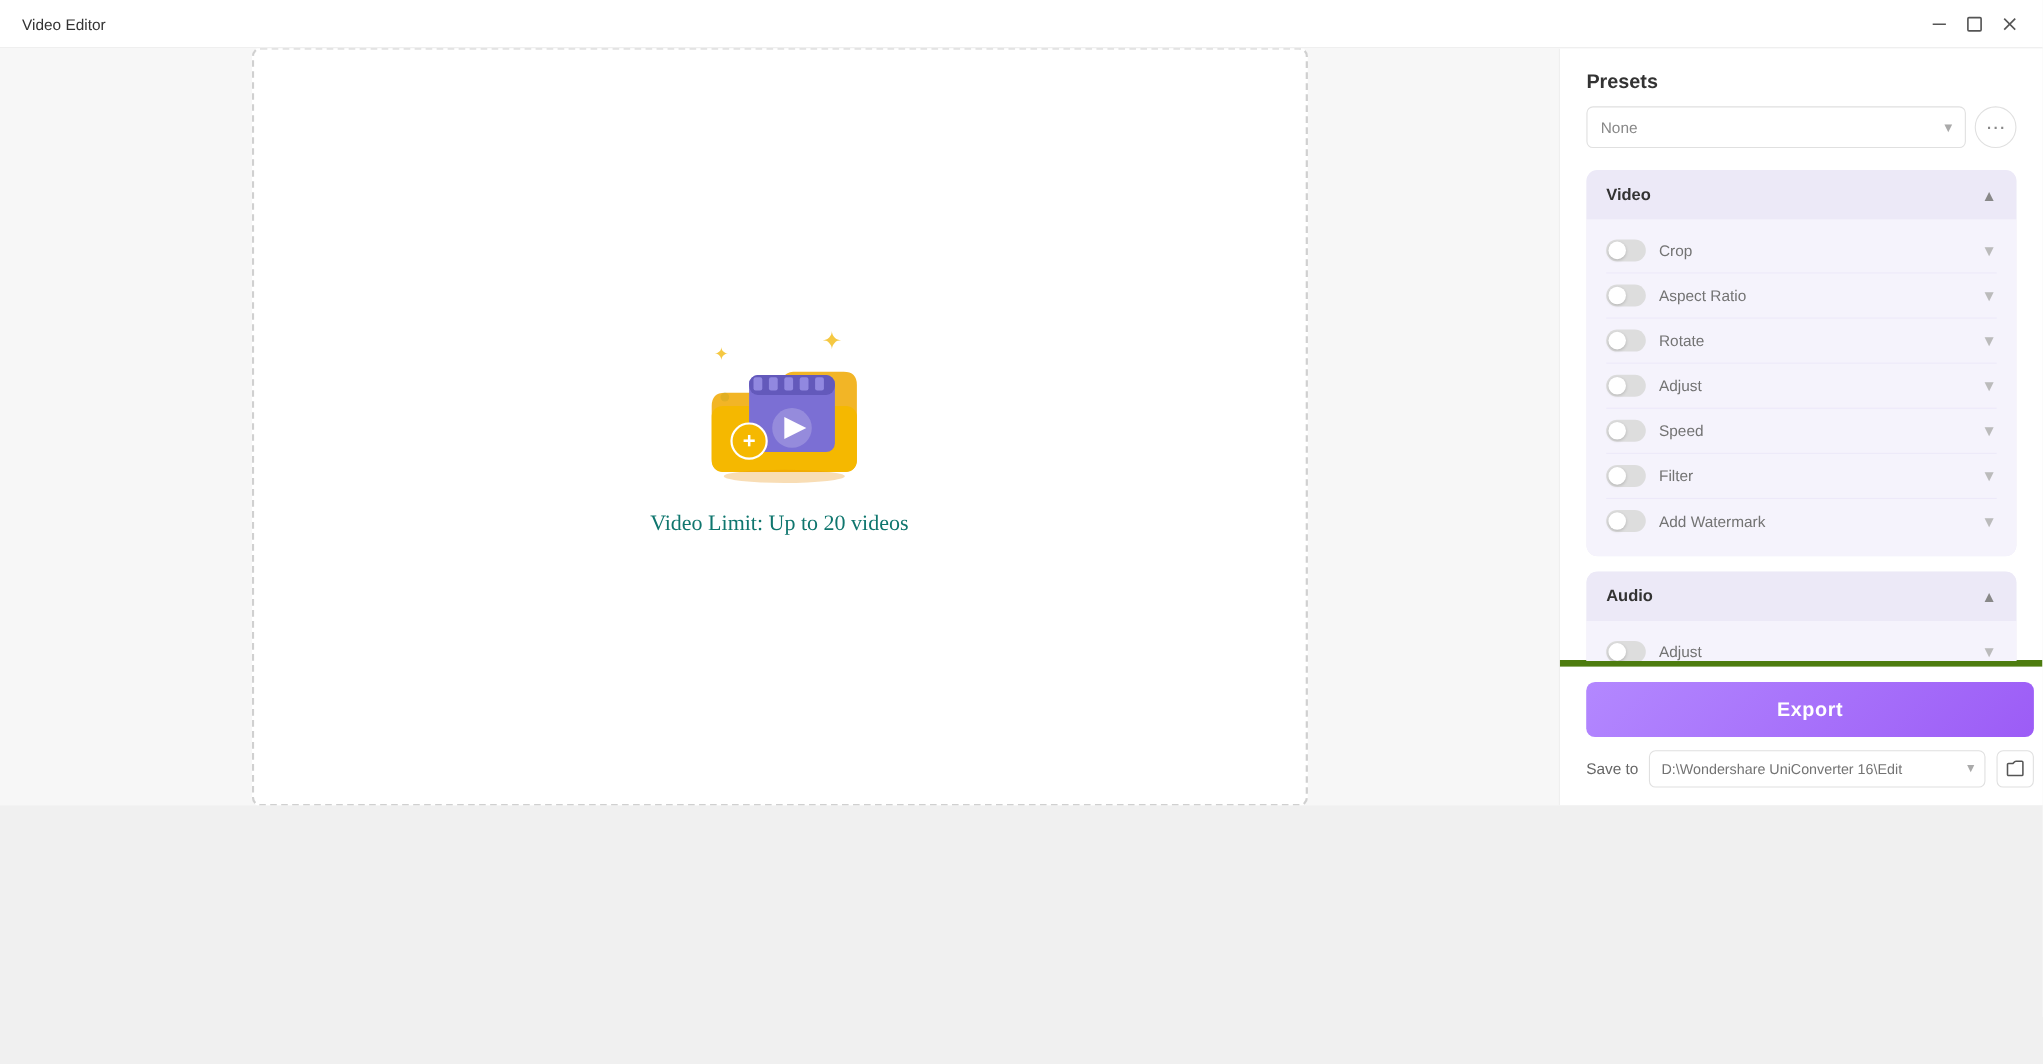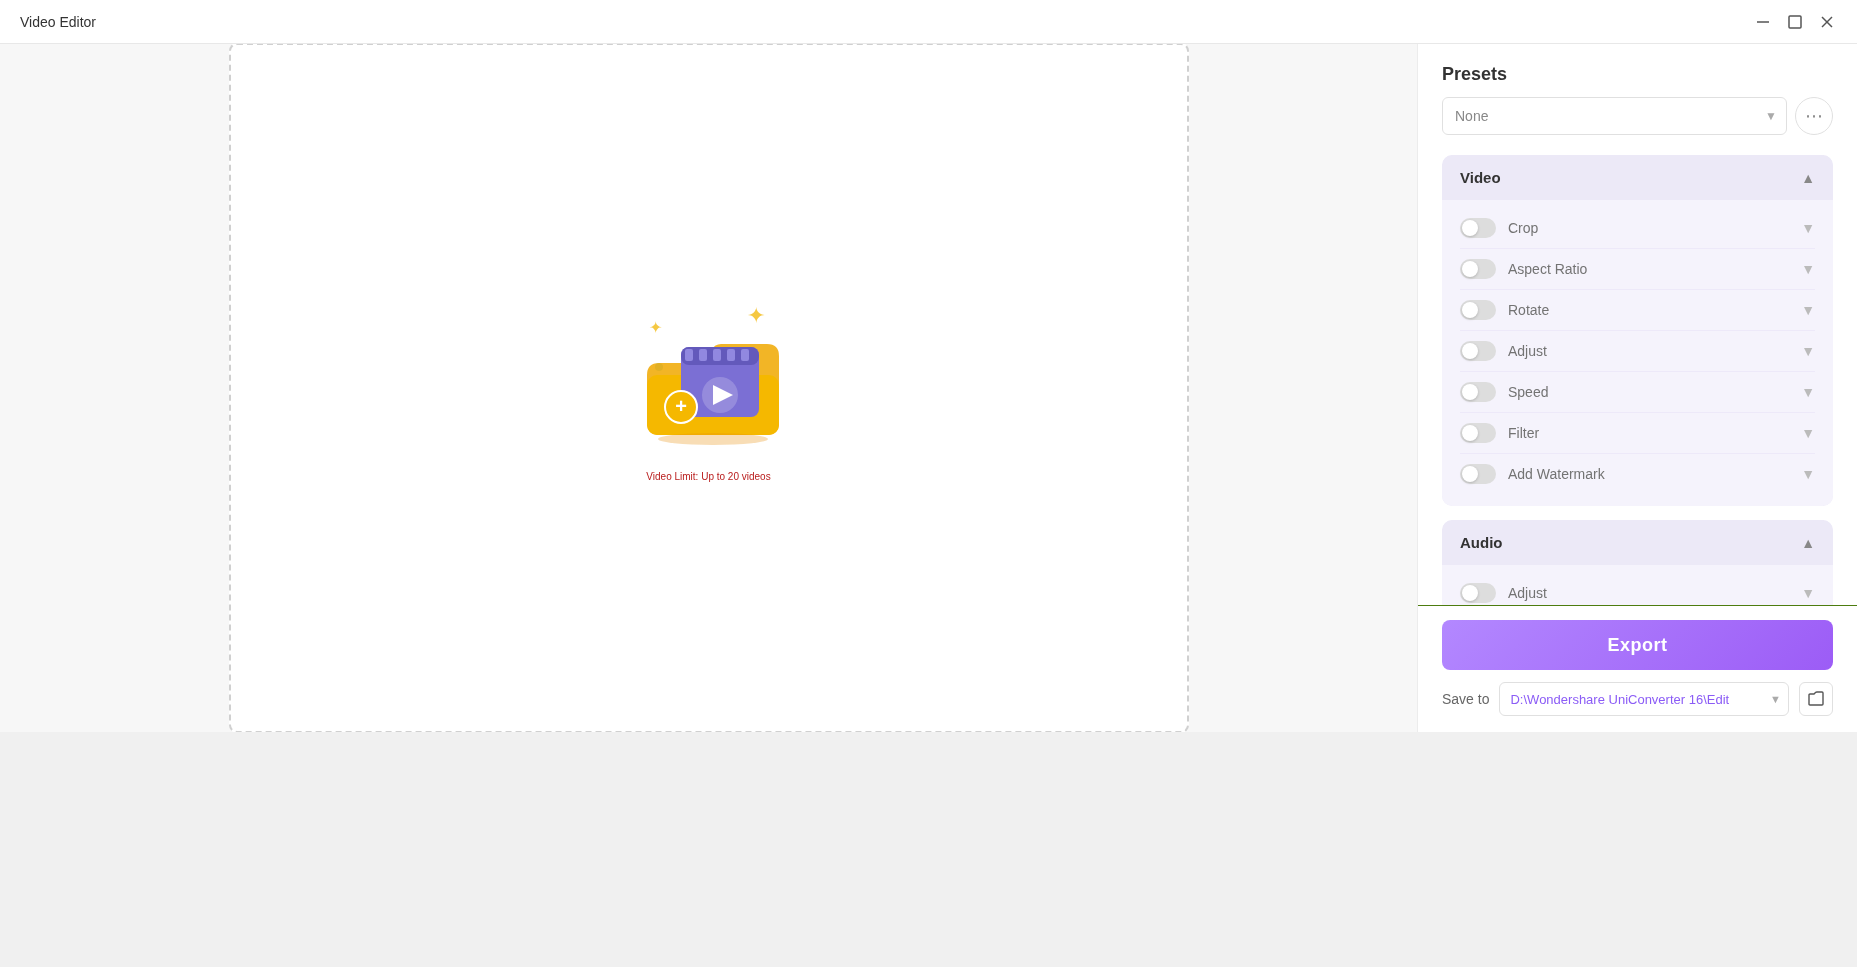--- a/index.html
+++ b/index.html
@@ -104,22 +104,23 @@
       height: 160px;
     }
 
     .drop-zone-title {
       font-size: 22px;
       font-weight: 700;
       color: #222;
     }
 
     .drop-zone-subtitle {
-      font-size: 10px;
-      color: #b91c1c;
+      font-size: 20px;
+      color: #0f766e;
+      font-family: Liberation Serif, serif;
     }
 
     
     .right-panel {
       width: 440px;
       background: #ffffff;
       border-left: 1px solid #ececec;
       display: flex;
       flex-direction: column;
       overflow: hidden;
@@ -293,23 +294,23 @@
       color: #737373;
     }
 
     .setting-chevron {
       color: #bbb;
       font-size: 14px;
     }
 
     
     .panel-footer {
-      padding: 14px 24px 16px 24px;
-      background: #fff;
-      border-top: 1px solid #4d7c0f;
+      padding: 14px 8px 16px 24px;
+      background: #fff;
+      border-top: 6px solid #4d7c0f;
     }
 
     .export-btn {
       width: 100%;
       height: 50px;
       background: linear-gradient(135deg, #b388ff 0%, #9c5cf6 100%);
       border: none;
       border-radius: 8px;
       color: #fff;
       font-size: 18px;
@@ -336,21 +337,21 @@
       position: relative;
     }
 
     .save-to-path {
       width: 100%;
       height: 34px;
       border: 1px solid #e0e0e0;
       border-radius: 6px;
       padding: 0 28px 0 10px;
       font-size: 13px;
-      color: #8b5cf6;
+      color: #737373;
       background: #fff;
       appearance: none;
       cursor: pointer;
     }
 
     .save-to-path-arrow {
       position: absolute;
       right: 8px;
       top: 50%;
       transform: translateY(-50%);

